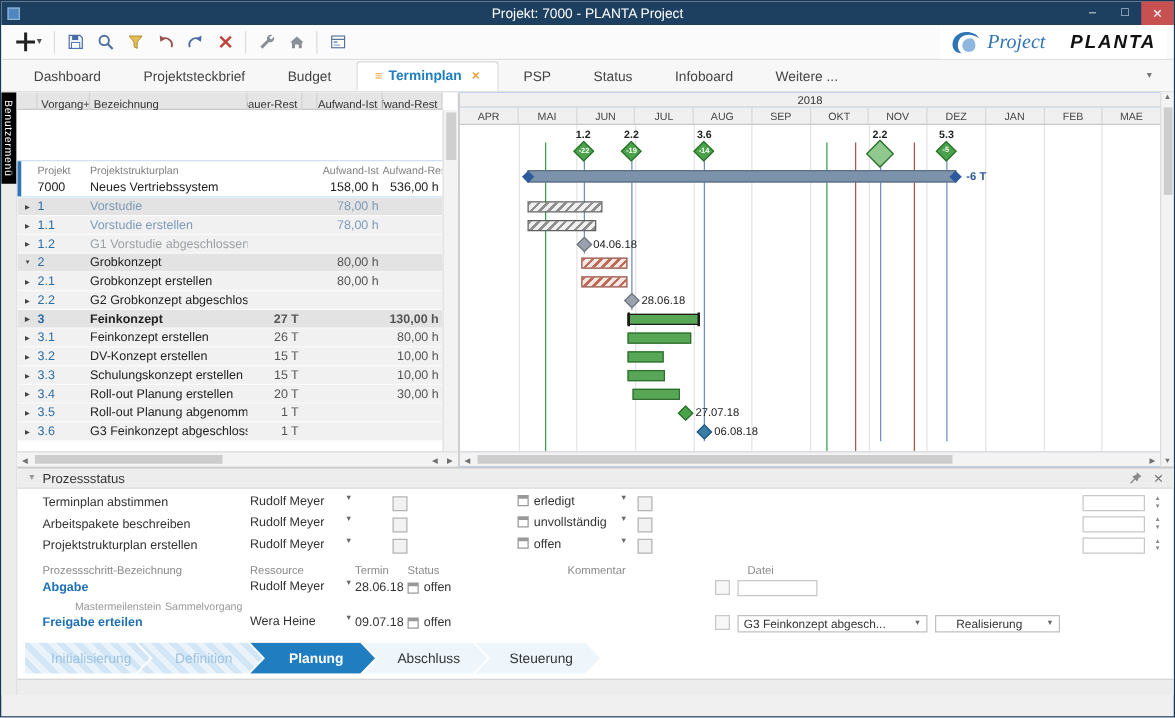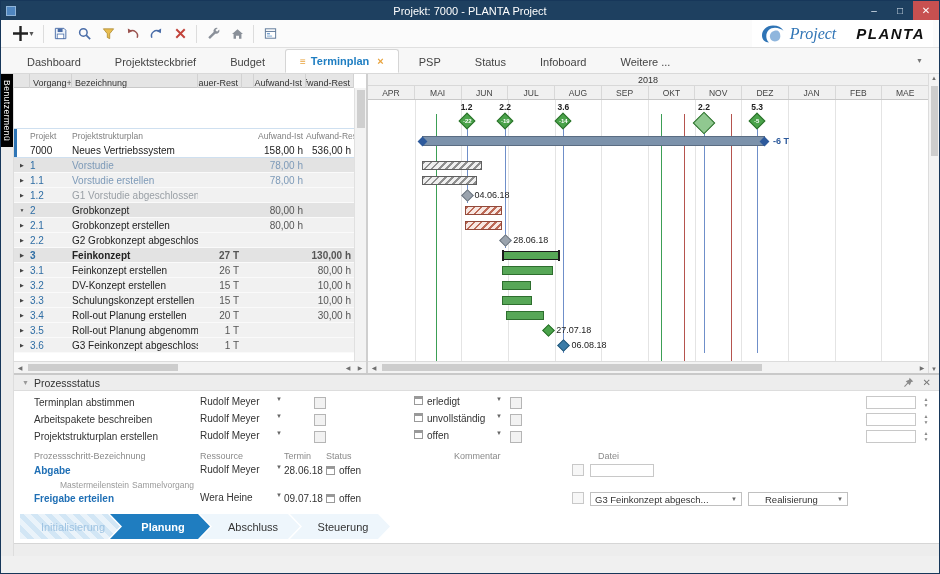--- a/index.html
+++ b/index.html
@@ -681,20 +681,23 @@
             </div>
             <div class="pp-box pp-dd2">
               <span>Realisierung</span>
               <span class="ddc">▼</span>
             </div>
           </div>
         <div class="phases" id="phases">
             <div class="phase done first">
               <span>Initialisierung</span>
             </div>
+            <div class="phase done">
+              <span>Definition</span>
+            </div>
             <div class="phase active">
               <span>Planung</span>
             </div>
             <div class="phase upcoming">
               <span>Abschluss</span>
             </div>
             <div class="phase upcoming">
               <span>Steuerung</span>
             </div>
           </div>

